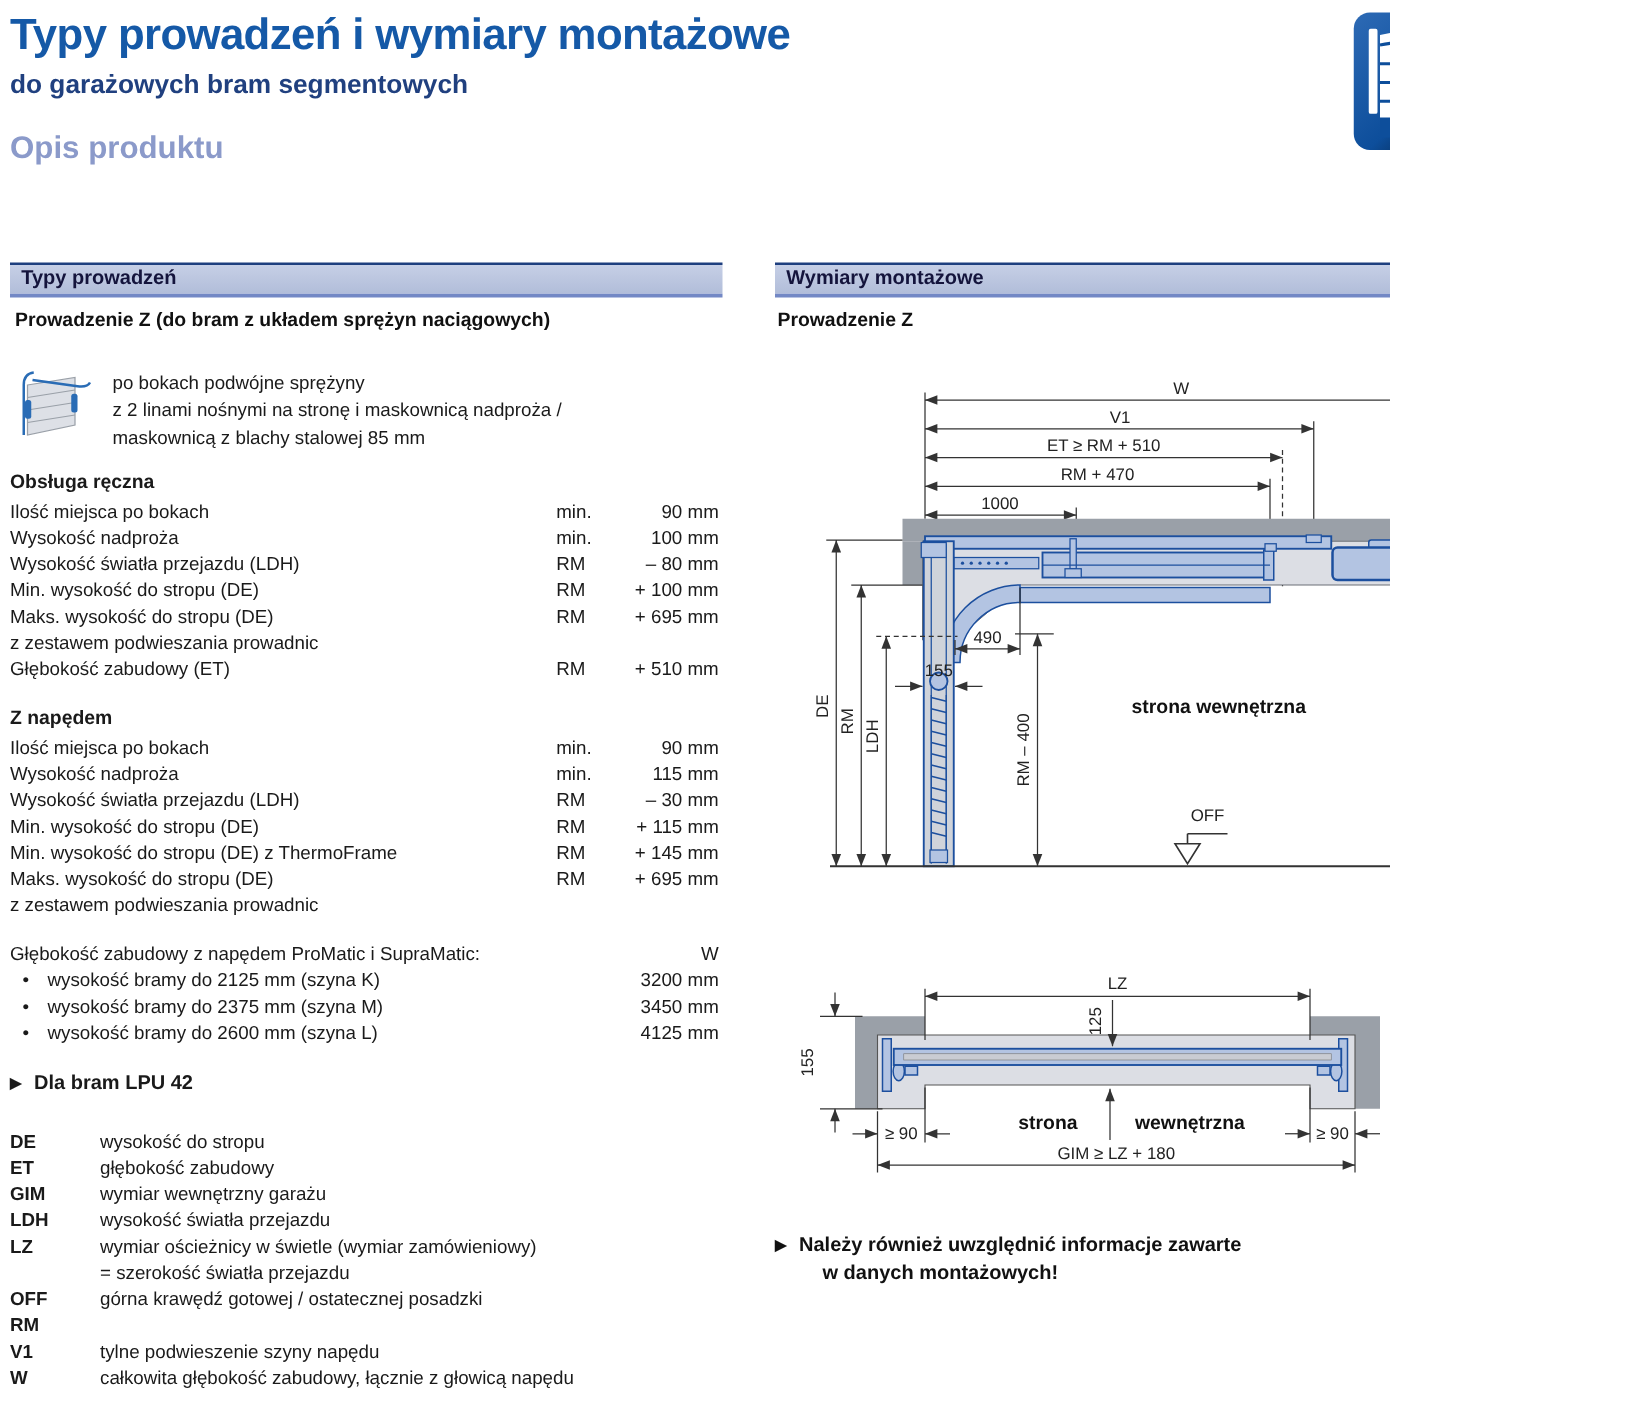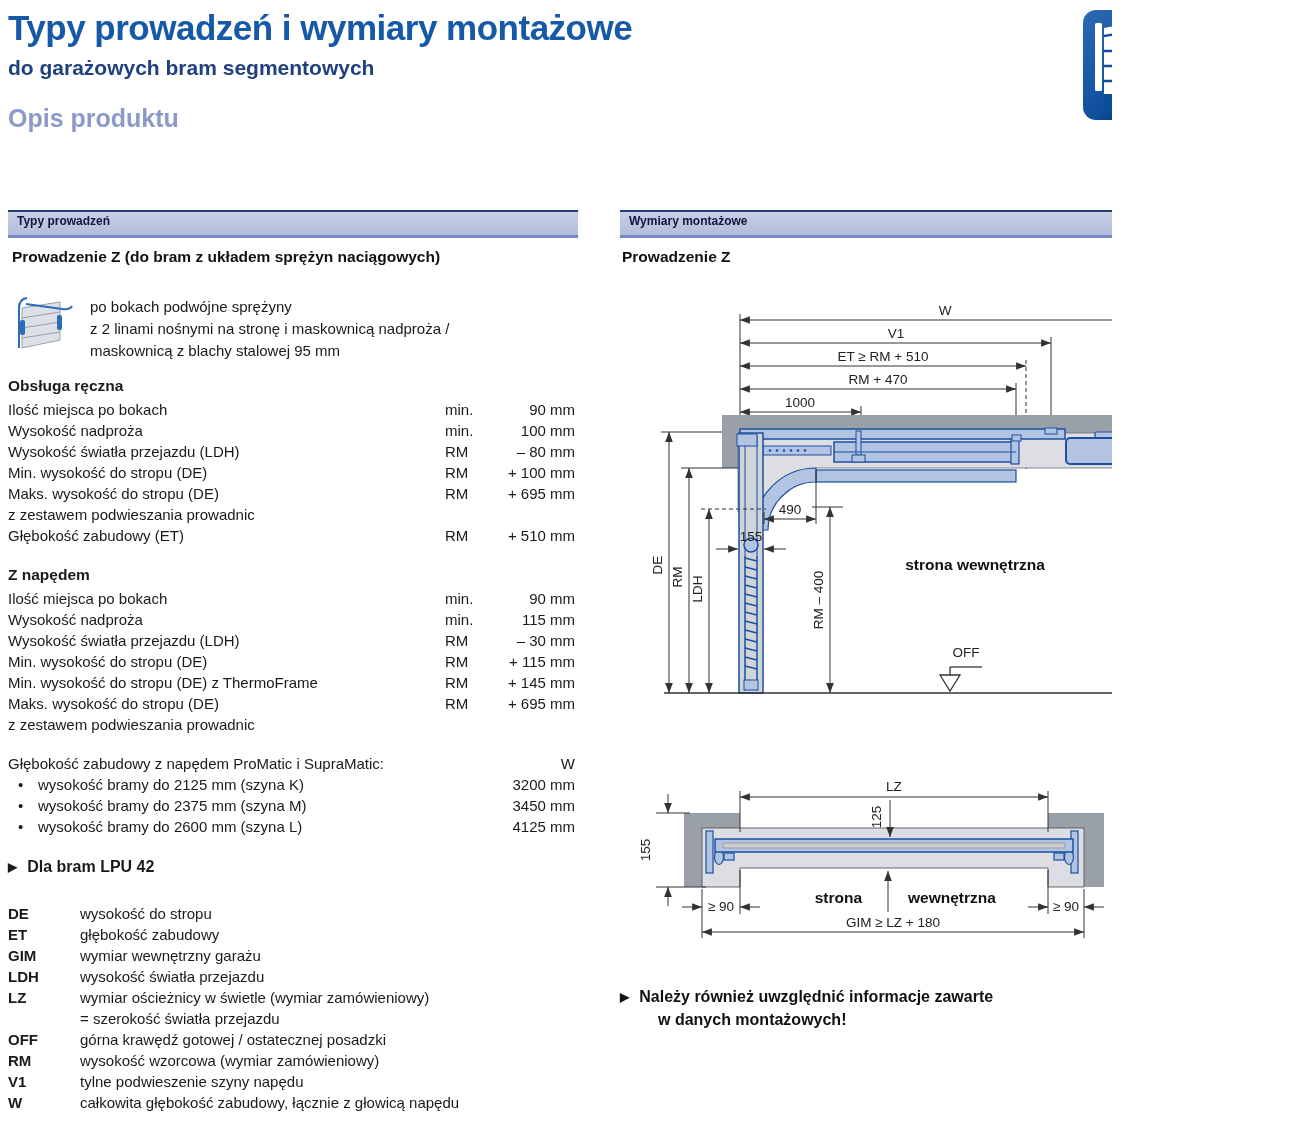--- a/index.html
+++ b/index.html
@@ -9,21 +9,21 @@
 
   
   .title{left:8px;top:8px;font-size:35px;font-weight:bold;color:#1559a7;letter-spacing:-0.5px;}
   .subtitle{left:8px;top:56px;font-size:21px;font-weight:bold;color:#20407f;}
   .opis{left:8px;top:104px;font-size:25px;font-weight:bold;color:#8striped}
   .opis{left:8px;top:104px;font-size:25px;font-weight:bold;color:#8b9aca;}
 
   
   .barhdr{height:21px;background:linear-gradient(#c6cfe6,#b1bdd9);
           border-top:2px solid #1e3f7f;border-bottom:3px solid #7388c5;
-          font-size:12px;font-weight:bold;color:#14143c;padding:2px 0 0 9px;}
+          font-size:16px;font-weight:bold;color:#14143c;padding:2px 0 0 9px;}
   .bar-left{left:8px;top:210px;width:561px;}
   .bar-right{left:620px;top:210px;width:576px;}
   .subhdr{font-size:15.5px;font-weight:bold;color:#111;}
 
   
   .lcol{left:8px;top:0;width:570px;height:1130px;}
   .row{position:absolute;left:0;width:570px;height:21px;font-size:15px;line-height:21px;}
   .row .lab{position:absolute;left:0;}
   .row .lab2{position:absolute;left:30px;}
   .row .ref{position:absolute;left:437px;}
@@ -100,21 +100,21 @@
       <line x1="14" y1="36" x2="52" y2="30" stroke="#9aa0a8" stroke-width="1"></line>
       <line x1="14" y1="46" x2="52" y2="40" stroke="#9aa0a8" stroke-width="1"></line>
       <rect x="12" y="28" width="5" height="15" rx="2" fill="#2a6cb5"></rect>
       <rect x="49" y="23" width="5" height="15" rx="2" fill="#2a6cb5"></rect>
       <path d="M11 56 L11 16 Q11 7 19 6" fill="none" stroke="#2a6cb5" stroke-width="2"></path>
       <path d="M18 12 L54 17 Q62 18 64 14" fill="none" stroke="#2a6cb5" stroke-width="2"></path>
     </svg>
   </div>
   <div class="abs intro-line" style="top:296px;">po bokach podwójne sprężyny</div>
   <div class="abs intro-line" style="top:318px;">z 2 linami nośnymi na stronę i maskownicą nadproża /</div>
-  <div class="abs intro-line" style="top:340px;">maskownicą z blachy stalowej 95 mm</div>
+  <div class="abs intro-line" style="top:340px;">maskownicą z blachy stalowej 85 mm</div>
 
   <div class="abs lcol">
 
     <div class="sect-title" style="top:377px;">Obsługa ręczna</div>
     <div class="row" style="top:399px;">
       <span class="lab">Ilość miejsca po bokach</span>
       <span class="ref">min.</span>
       <span class="val">90 mm</span>
     </div>
     <div class="row" style="top:420px;">
@@ -227,21 +227,20 @@
     </div>
     <div class="row" style="top:1008px;">
       <span class="legend-def">= szerokość światła przejazdu</span>
     </div>
     <div class="row" style="top:1029px;">
       <span class="legend-term">OFF</span>
       <span class="legend-def">górna krawędź gotowej / ostatecznej posadzki</span>
     </div>
     <div class="row" style="top:1050px;">
       <span class="legend-term">RM</span>
-      <span class="legend-def">wysokość wzorcowa (wymiar zamówieniowy)</span>
     </div>
     <div class="row" style="top:1071px;">
       <span class="legend-term">V1</span>
       <span class="legend-def">tylne podwieszenie szyny napędu</span>
     </div>
     <div class="row" style="top:1092px;">
       <span class="legend-term">W</span>
       <span class="legend-def">całkowita głębokość zabudowy, łącznie z głowicą napędu</span>
     </div>
   </div>

